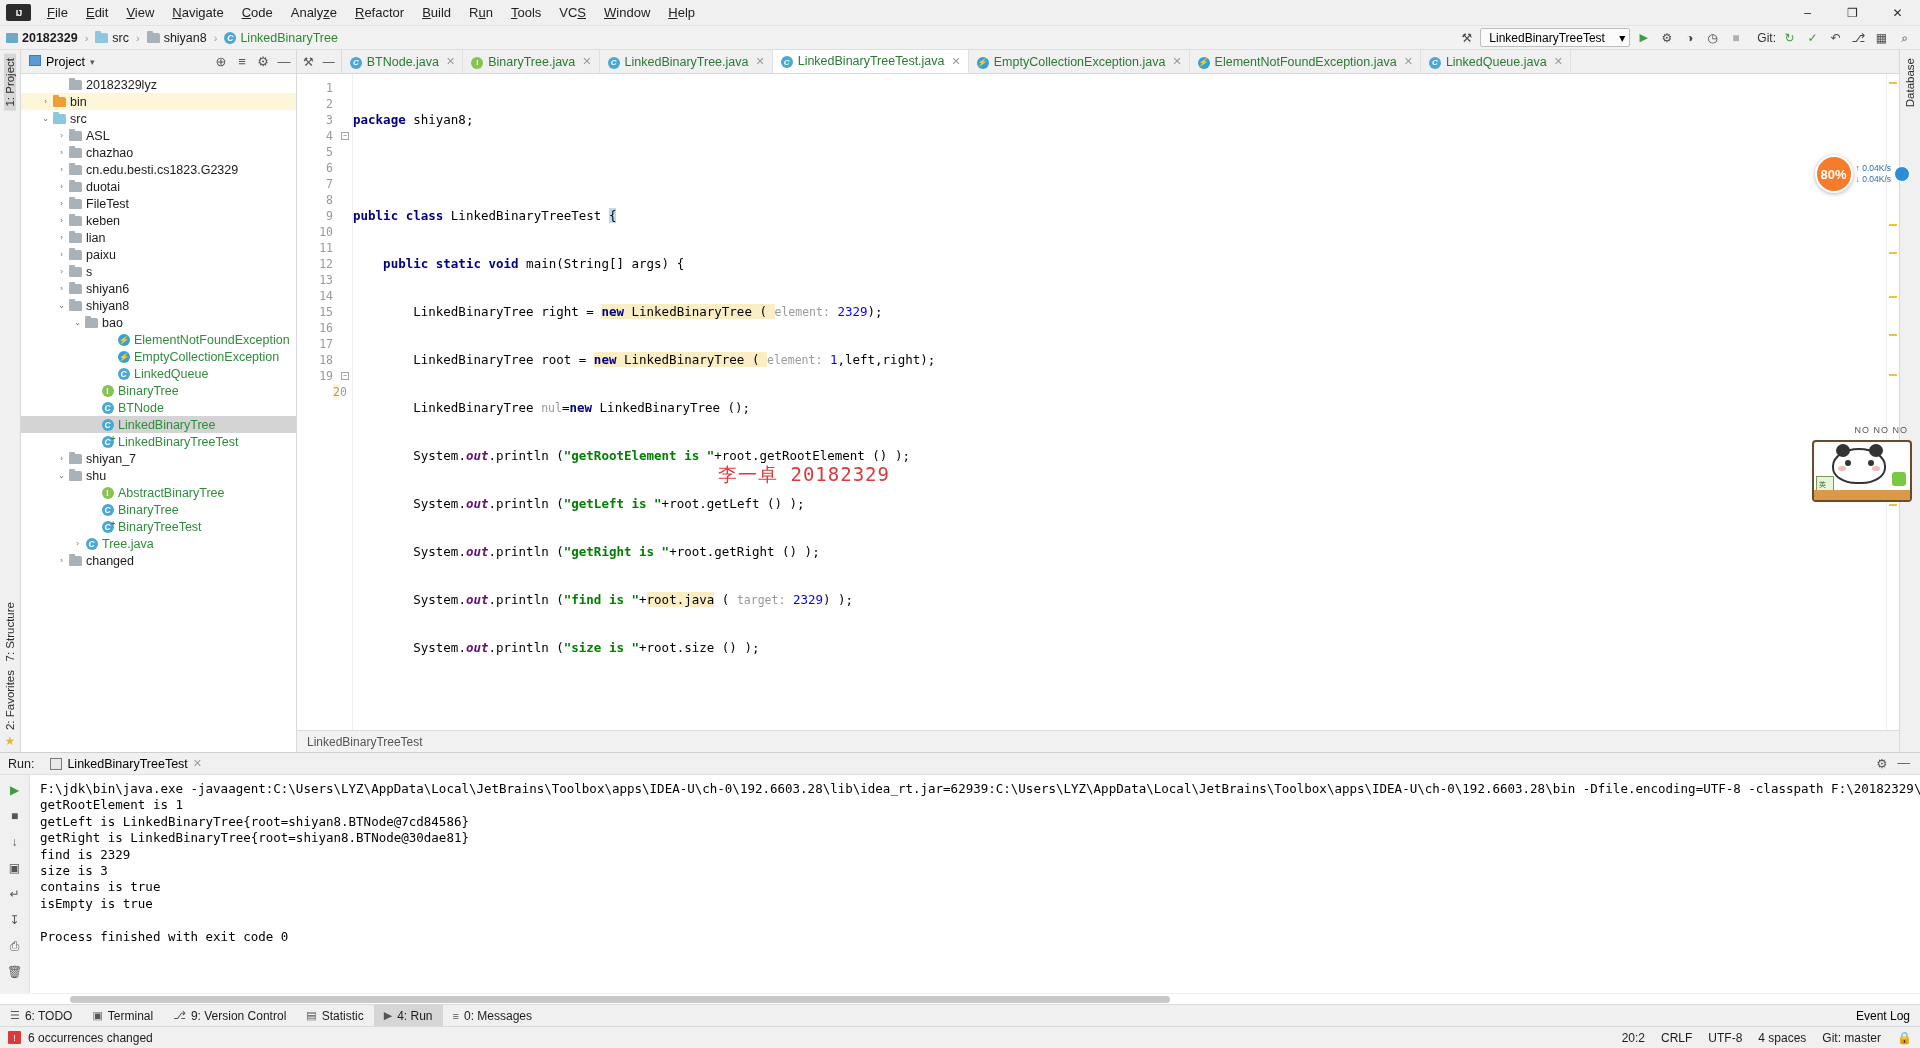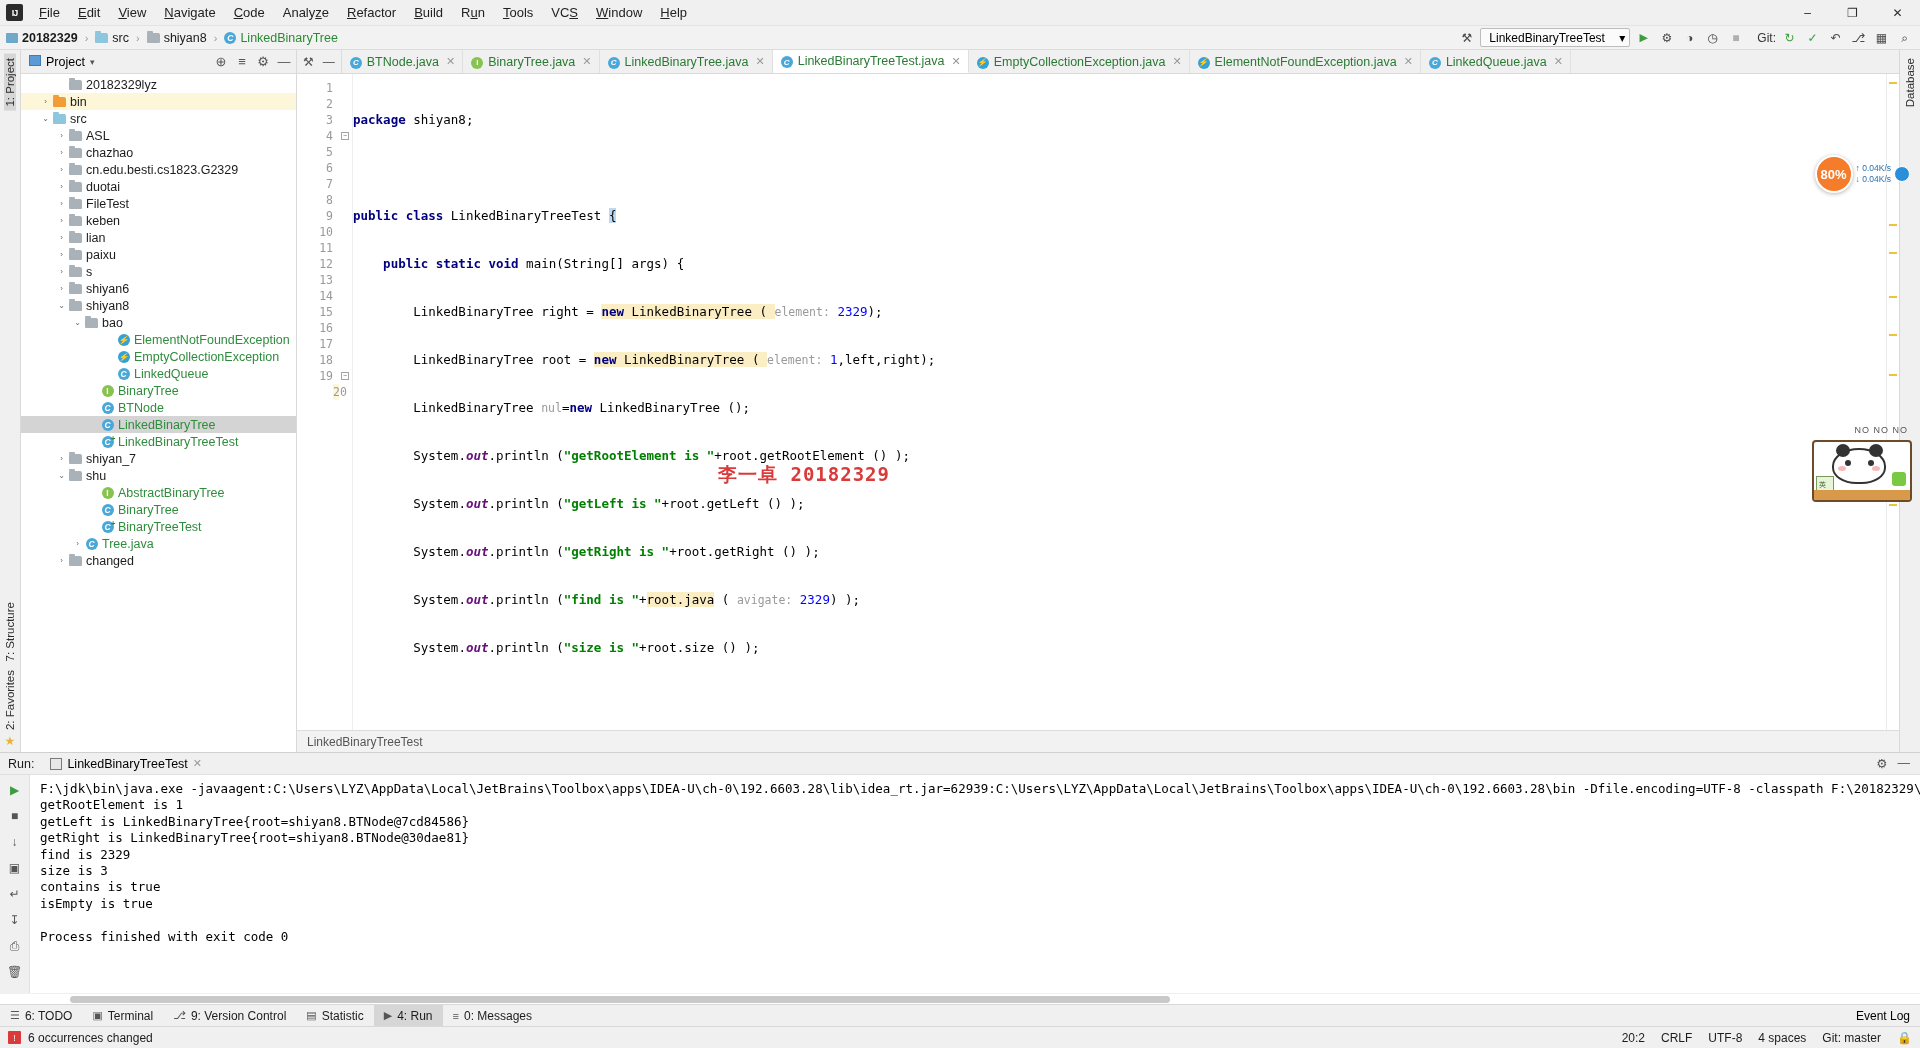--- a/index.html
+++ b/index.html
@@ -12,21 +12,21 @@
     color: #000;
   }
   .app { position: relative; width: 1920px; height: 1048px; display: flex; flex-direction: column; }
 
   
   .titlebar {
     height: 26px; background: #f0f0f0; display: flex; align-items: center;
     border-bottom: 1px solid #e3e3e3; flex: none; position: relative;
   }
   .ij-logo {
-    width: 17px; height: 17px; margin: 0 7px 0 6px; background: #2b2b2b;
+    width: 25px; height: 17px; margin: 0 7px 0 6px; background: #2b2b2b;
     border-radius: 2px; color: #fff; font-size: 9px; font-weight: bold;
     display: flex; align-items: center; justify-content: center; letter-spacing: -1px; text-align: right;
   }
   .menu { display: flex; align-items: center; gap: 0px; }
   .menu-item {
     padding: 3px 9px; font-size: 13px; color: #222; cursor: default;
     white-space: nowrap;
   }
   .menu-item u { text-decoration: underline; }
   .win-title {
@@ -147,21 +147,21 @@
   .str { color: #008000; font-weight: bold; }
   .num { color: #0000ff; }
   .hint { color: #9a9a9a; font-style: normal; font-size: 11.5px; }
   .fld { color: #660e7a; font-style: italic; font-weight: bold; }
   .ident { color: #000; }
   .hi-new { background: #fbeec4; }
   .hi-usage { background: #fbeec4; }
   .brace-hl { background: #c0d8ee; }
 
   .watermark {
-    position: absolute; color: #d93a3a; font-size: 19px; font-weight: bold;
+    position: absolute; color: #d93a3a; font-size: 19px; font-weight: normal;
     letter-spacing: 1px; pointer-events: none;
   }
 
   
   .markerstripe { width: 13px; background: #fff; border-left: 1px solid #ececec; flex: none;
                   position: relative; }
   .mk { position: absolute; right: 2px; width: 8px; height: 2px; }
 
   .editor-crumb { height: 22px; background: #f2f2f2; border-top: 1px solid #dcdcdc;
                   display: flex; align-items: center; padding-left: 10px;
@@ -680,21 +680,21 @@
           <div class="cl"><span class="kw">package</span> <span class="ident">shiyan8</span>;</div>
           <div class="cl"></div>
           <div class="cl"><span class="kw">public class</span> <span class="ident">LinkedBinaryTreeTest</span> <span class="brace-hl">{</span></div>
           <div class="cl">    <span class="kw">public static void</span> <span class="ident">main</span>(<span class="ident">String</span>[] <span class="ident">args</span>) {</div>
           <div class="cl">        <span class="ident">LinkedBinaryTree</span> <span class="ident">right</span> = <span class="hi-new"><span class="kw">new</span> <span class="ident">LinkedBinaryTree</span> ( </span><span class="hint">element:</span> <span class="num">2329</span>);</div>
           <div class="cl">        <span class="ident">LinkedBinaryTree</span> <span class="ident">root</span> = <span class="hi-new"><span class="kw">new</span> <span class="ident">LinkedBinaryTree</span> ( </span><span class="hint">element:</span> <span class="num">1</span>,<span class="ident">left</span>,<span class="ident">right</span>);</div>
           <div class="cl">        <span class="ident">LinkedBinaryTree</span> <span class="hint">nul</span>=<span class="kw">new</span> <span class="ident">LinkedBinaryTree</span> ();</div>
           <div class="cl">        <span class="ident">System</span>.<span class="fld">out</span>.<span class="ident">println</span> (<span class="str">"getRootElement is "</span>+<span class="ident">root</span>.<span class="ident">getRootElement</span> () );</div>
           <div class="cl">        <span class="ident">System</span>.<span class="fld">out</span>.<span class="ident">println</span> (<span class="str">"getLeft is "</span>+<span class="ident">root</span>.<span class="ident">getLeft</span> () );</div>
           <div class="cl">        <span class="ident">System</span>.<span class="fld">out</span>.<span class="ident">println</span> (<span class="str">"getRight is "</span>+<span class="ident">root</span>.<span class="ident">getRight</span> () );</div>
-          <div class="cl">        <span class="ident">System</span>.<span class="fld">out</span>.<span class="ident">println</span> (<span class="str">"find is "</span>+<span class="hi-usage"><span class="ident">root</span>.<span class="ident">java</span></span> ( <span class="hint">avigate:</span> <span class="num">2329</span>) );</div>
+          <div class="cl">        <span class="ident">System</span>.<span class="fld">out</span>.<span class="ident">println</span> (<span class="str">"find is "</span>+<span class="hi-usage"><span class="ident">root</span>.<span class="ident">java</span></span> ( <span class="hint">target:</span> <span class="num">2329</span>) );</div>
           <div class="cl">        <span class="ident">System</span>.<span class="fld">out</span>.<span class="ident">println</span> (<span class="str">"size is "</span>+<span class="ident">root</span>.<span class="ident">size</span> () );</div>
           
           
           
           
           
           
           
 
           <div class="watermark" style="left:365px; top:392px;">李一卓 20182329</div>

